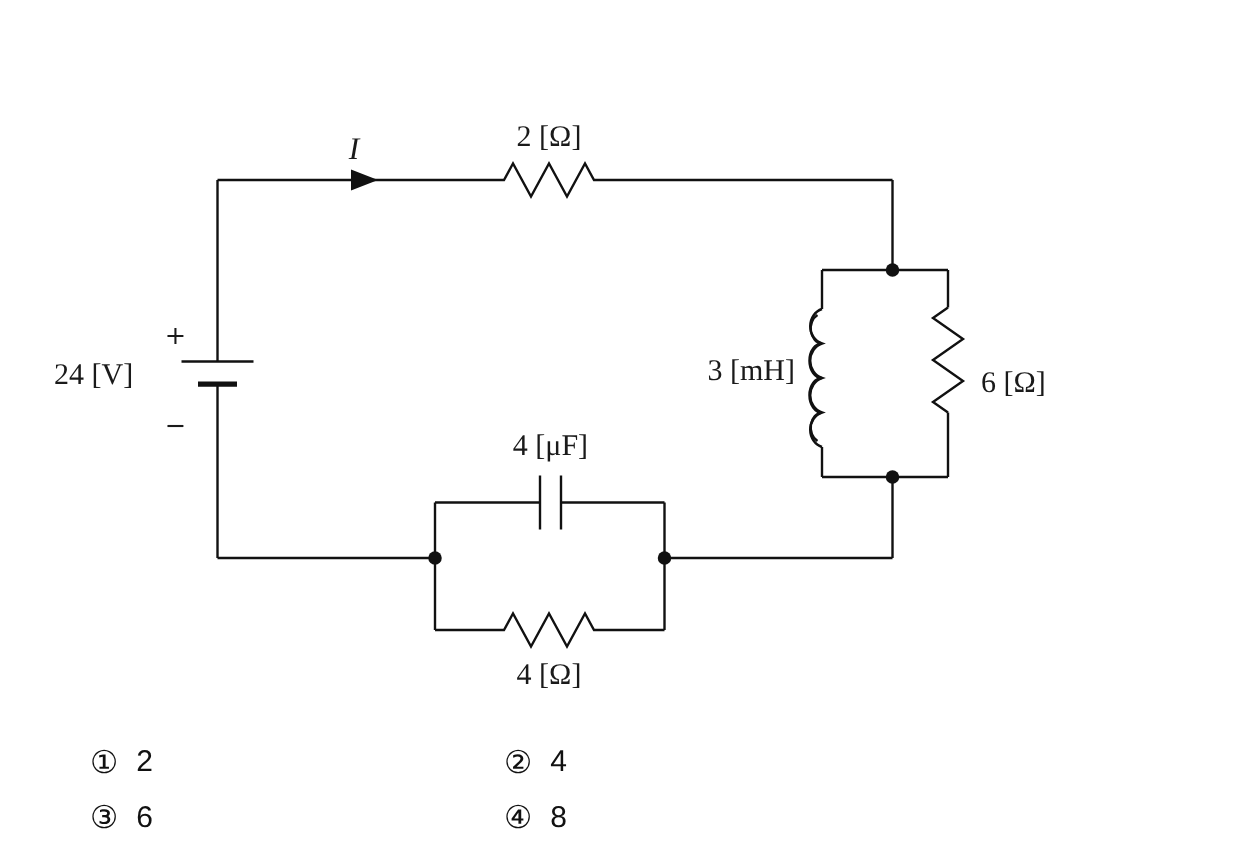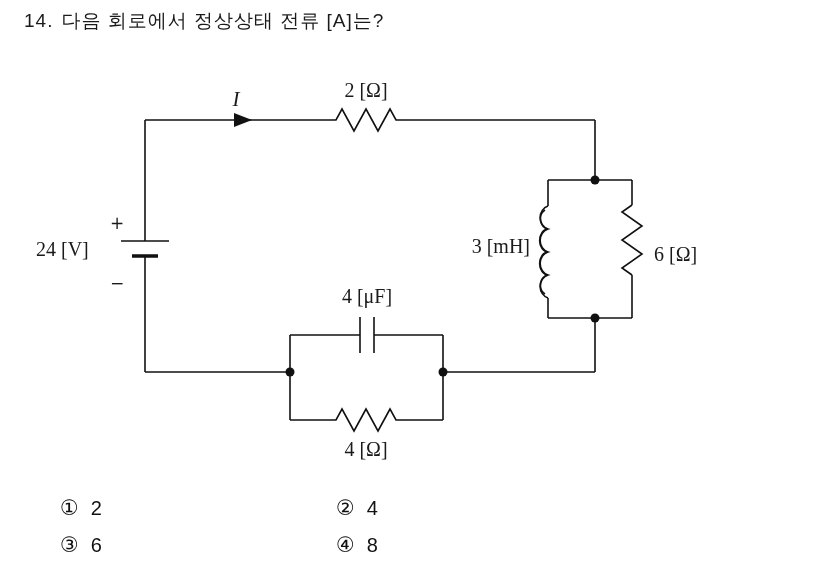--- a/index.html
+++ b/index.html
@@ -68,23 +68,20 @@
   .choice-1 { left: 60px;  top: 496px; }
   .choice-2 { left: 336px; top: 496px; }
   .choice-3 { left: 60px;  top: 533px; }
   .choice-4 { left: 336px; top: 533px; }
 </style>
 </head>
 <body>
 
 <div class="page">
 
-  <div class="question-title">
-    <span class="qnum">14.</span><span>다음 회로에서 정상상태 전류 [A]는?</span>
-  </div>
 
   <svg class="circuit-svg" viewBox="0 0 826 571">
 
     <path d="M145,120 H330"></path>
     <path d="M330,120 l6,0 l6,-11 l12,22 l-0,0 l12,-22 l12,22 l12,-22 l6,11 l6,0"></path>
     <path d="M402,120 H595"></path>
     <polygon class="arrowhead" points="234,113 252,120 234,127"></polygon>
 
     <path d="M595,120 V180"></path>
     <path d="M548,180 H632"></path>

